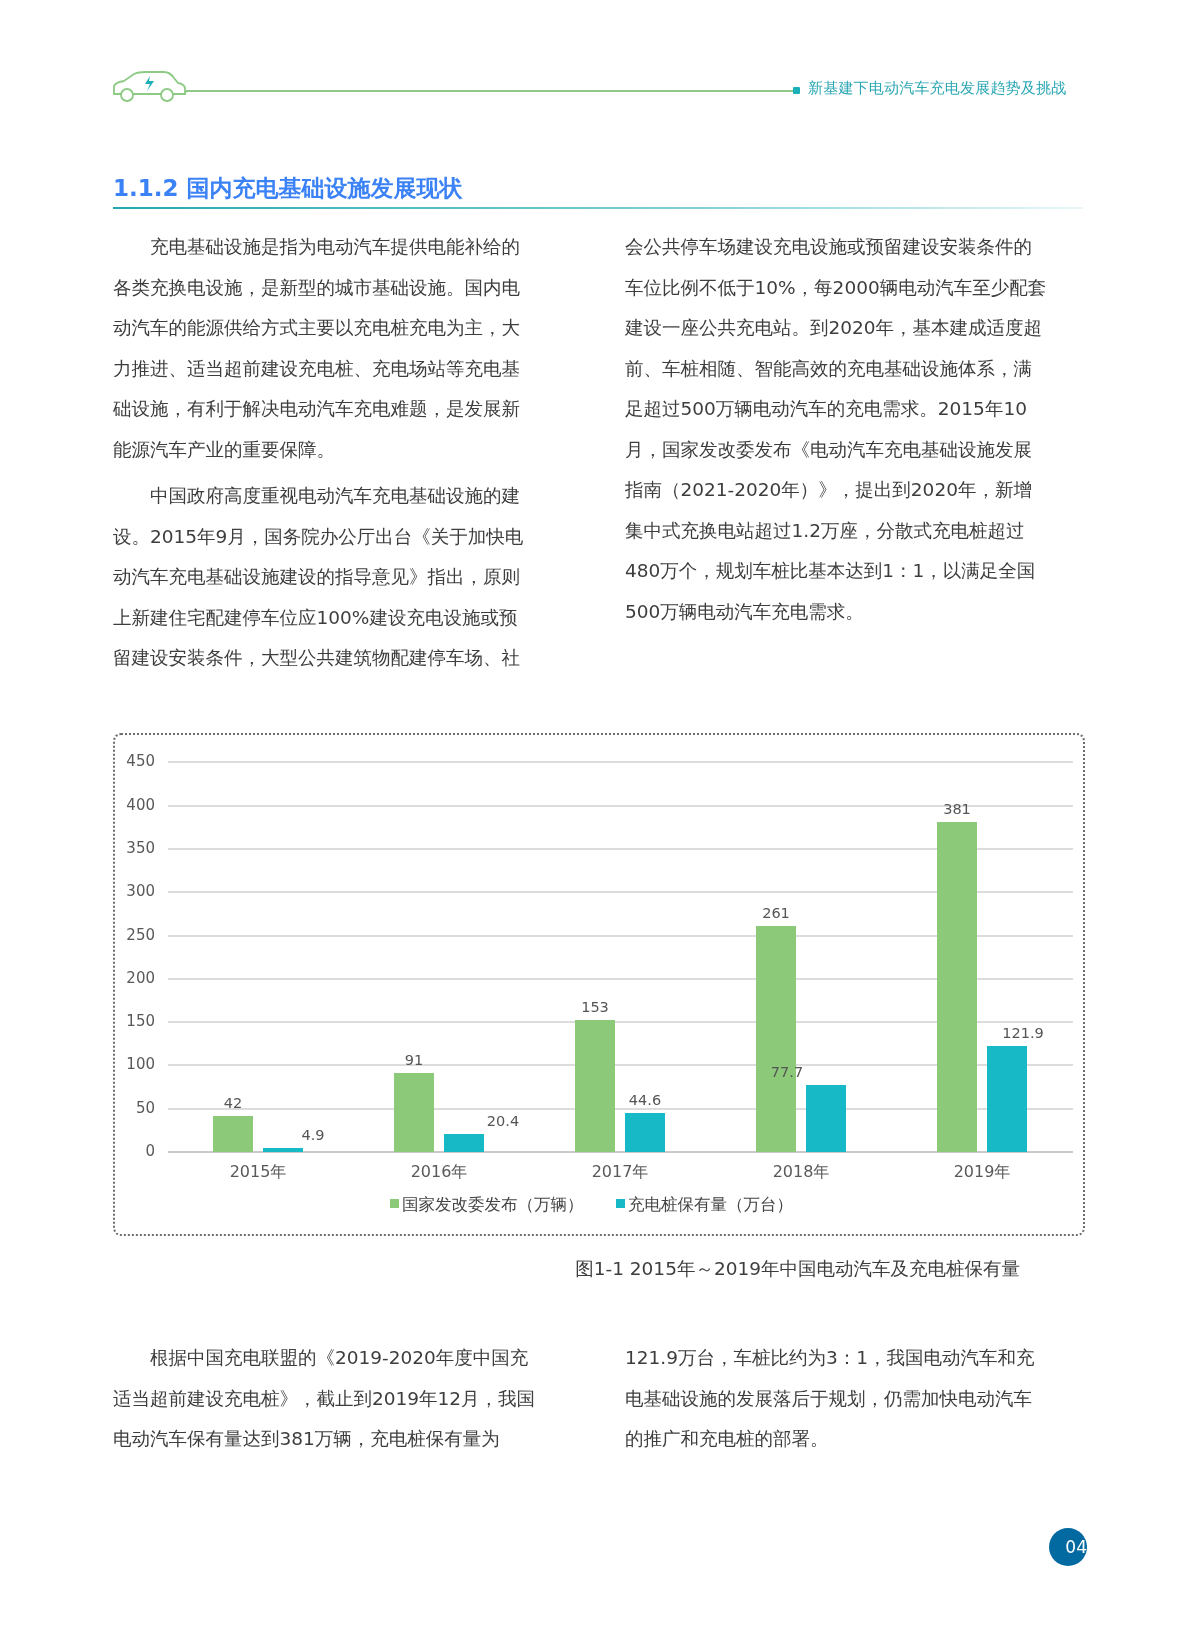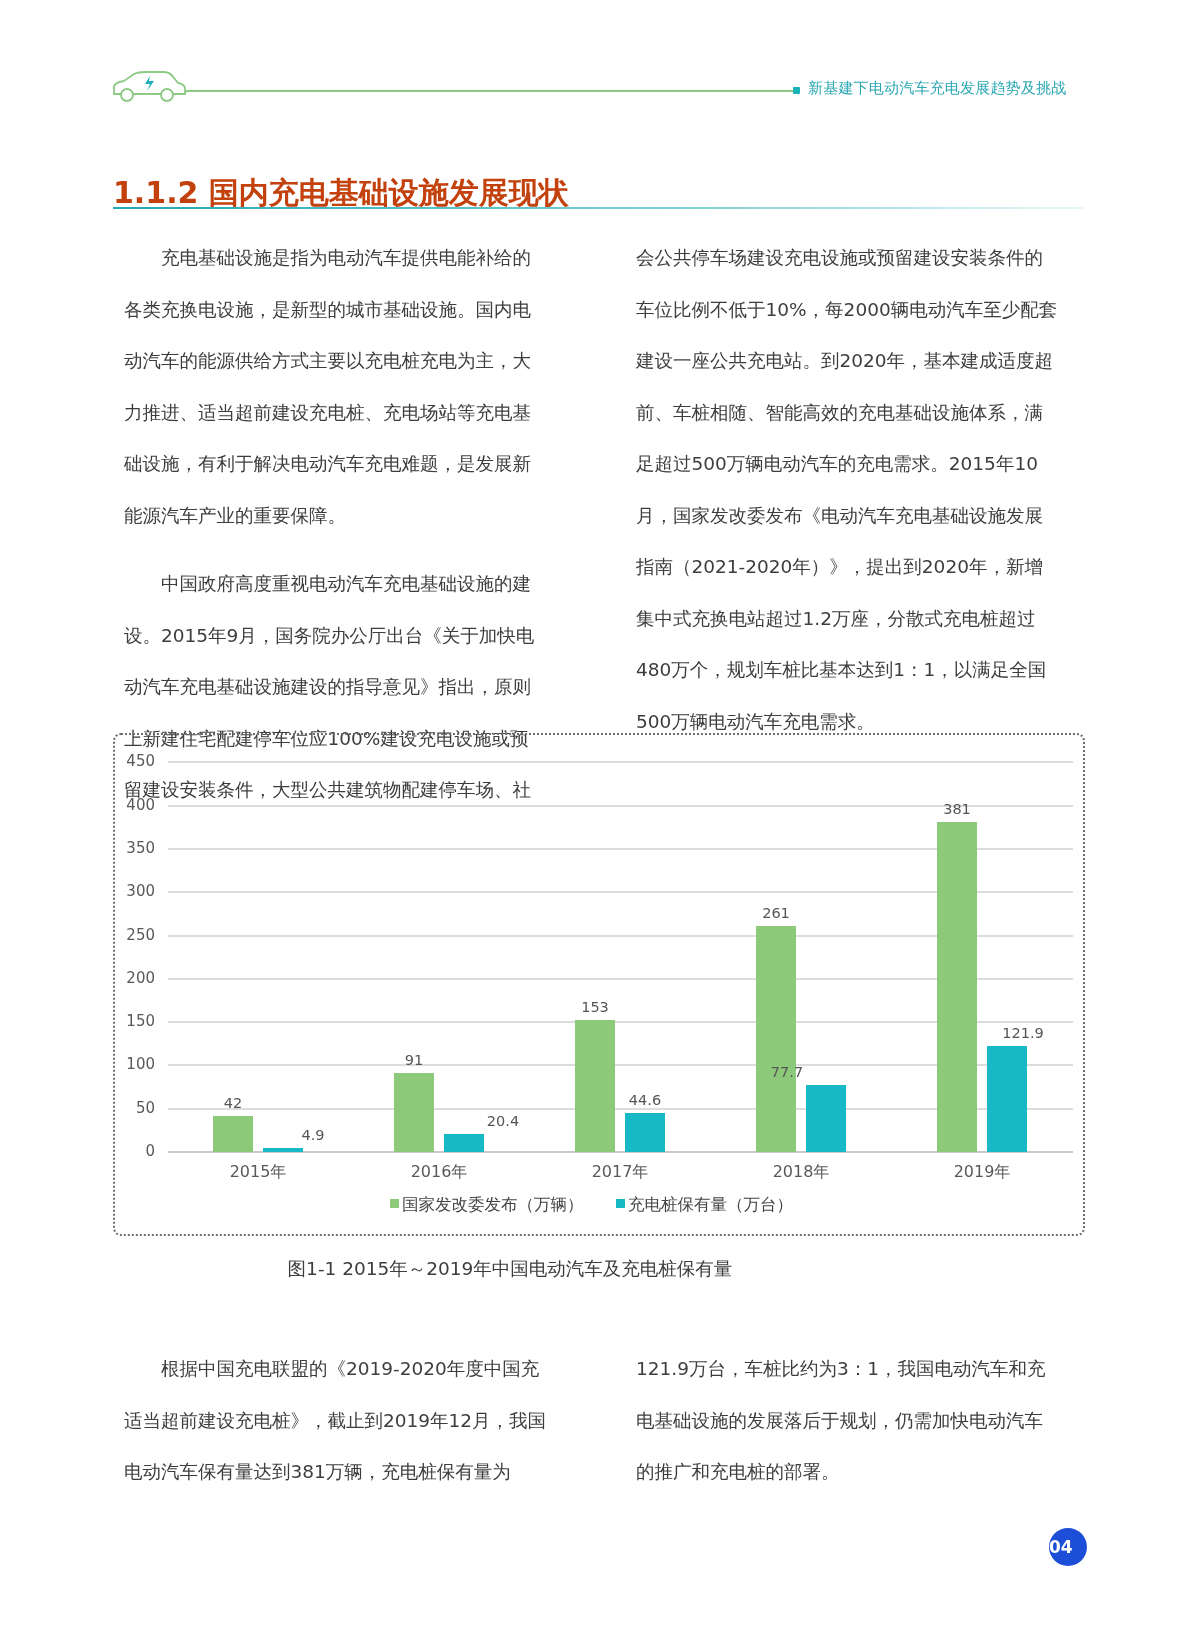--- a/index.html
+++ b/index.html
@@ -5,43 +5,43 @@
   html, body { margin: 0; padding: 0; background: #ffffff; }
   body { width: 1200px; height: 1630px; position: relative; overflow: hidden;
          font-family: "DejaVu Sans", "Liberation Sans", sans-serif; color: #3f3f3f; }
   .abs { position: absolute; }
   
   .hdr-line { left: 186px; top: 90px; width: 610px; height: 2px; background: #8dca84; }
   .hdr-dot { left: 793px; top: 87px; width: 7px; height: 7px; background: #1ab0b8; border-radius: 1px; }
   .hdr-title { left: 808px; top: 79px; font-size: 15px; color: #2aa7b3; white-space: nowrap; letter-spacing: 0.2px; }
   .car { left: 110px; top: 70px; }
   
-  .sec-title { left: 113px; top: 173px; font-size: 30px; font-weight: bold; color: #c2410c; white-space: nowrap; text-align: right; }
+  .sec-title { left: 113px; top: 173px; font-size: 23px; font-weight: bold; color: #3b82f6; white-space: nowrap; text-align: right; }
   .sec-rule { left: 113px; top: 207px; width: 970px; height: 2px;
               background: linear-gradient(to right, #21a9b3 0%, #7fd1d6 60%, #e8f7f8 100%); }
   
   .col { font-size: 18.5px; line-height: 40.5px; color: #3d3d3d; }
-  .col p { margin: 11px; white-space: nowrap; }
+  .col p { margin: 0; white-space: nowrap; }
   .col .gap { height: 6px; }
   .col-left { left: 113px; top: 227px; width: 450px; }
   .col-right { left: 625px; top: 227px; width: 460px; }
   .col-left2 { left: 113px; top: 1338px; }
   .col-right2 { left: 625px; top: 1338px; }
   
   .frame { left: 113px; top: 733px; width: 972px; height: 503px; border: 2px dashed #6e6e6e;
            border-radius: 8px; box-sizing: border-box; border-style: dotted; }
   .grid { height: 2px; background: #d9d9d9; left: 168px; width: 905px; }
   .ytick { font-size: 15px; color: #595959; width: 40px; text-align: right; left: 115px; }
   .val { font-size: 14.5px; color: #555; text-align: center; width: 60px; }
   .xlab { font-size: 16px; color: #595959; text-align: center; width: 90px; }
   .legend { top: 1194px; left: 390px; font-size: 16.5px; color: #444; white-space: nowrap; }
   .legend .sw { display: inline-block; width: 9px; height: 9px; margin-right: 3px; vertical-align: 2px; }
-  .caption { top: 1256px; left: 0; width: 1020px; text-align: center; font-size: 18.5px; color: #3d3d3d; }
-  .pagenum { left: 1049px; top: 1528px; width: 38px; height: 38px; border-radius: 50%; background: #1d4ed8;
-             color: #fff; font-size: 17px; text-align: left; line-height: 38px; font-weight: bold; }
+  .caption { top: 1256px; left: 0; width: 1020px; text-align: right; font-size: 18.5px; color: #3d3d3d; }
+  .pagenum { left: 1049px; top: 1528px; width: 38px; height: 38px; border-radius: 50%; background: #0369a1;
+             color: #fff; font-size: 17px; text-align: right; line-height: 38px; }
 </style>
 </head>
 <body>
 
 <div class="abs car">
   <svg width="80" height="34" viewBox="0 0 80 34">
     <path d="M4 24 L4 16 Q6 12 14 11 L24 4 Q28 2 36 2 L54 2 Q60 2 64 8 L68 13 Q74 14 75 18 L75 24 Z" fill="none" stroke="#8dca84" stroke-width="1.8"></path>
     <circle cx="17" cy="25" r="6" fill="#fff" stroke="#8dca84" stroke-width="1.8"></circle>
     <circle cx="57" cy="25" r="6" fill="#fff" stroke="#8dca84" stroke-width="1.8"></circle>
     <path d="M40 6 L35 14 L40 14 L37 21 L44 11 L39 11 Z" fill="#1ab0b8"></path>

